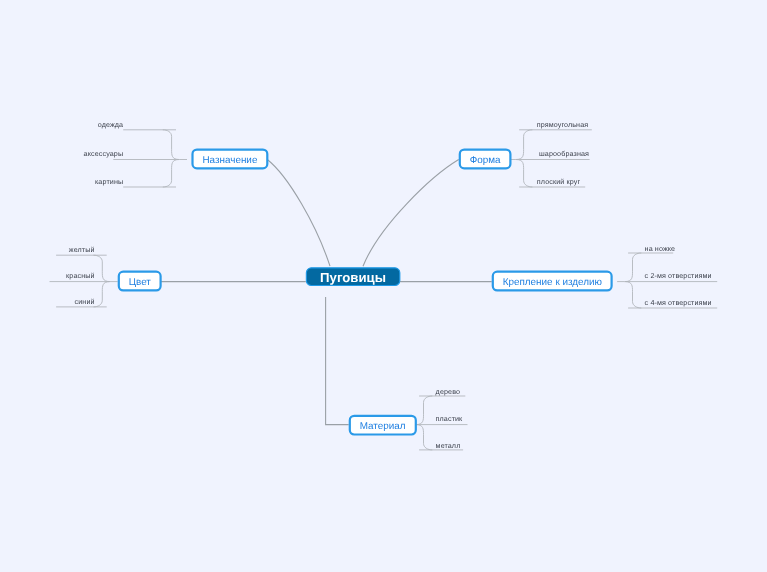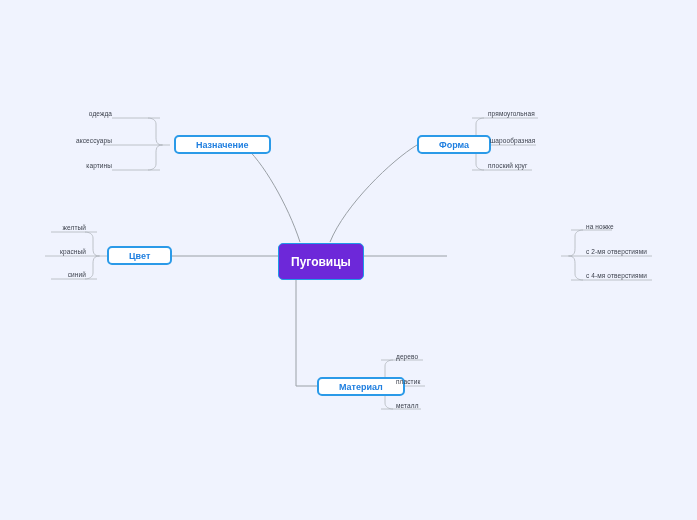--- a/index.html
+++ b/index.html
@@ -29,38 +29,38 @@
   }
   .node {
     position: absolute;
     box-sizing: border-box;
     white-space: nowrap;
     display: flex;
     align-items: center;
     justify-content: center;
   }
   .node-root {
-    background: #6d28d9;
+    background: #0369a1;
     color: #ffffff;
     font-weight: bold;
     font-size: 12px;
     border-radius: 5px;
     border: 1px solid #1f9ae8;
     padding: 0 12px;
-    height: 37px;
+    height: 17px;
     box-shadow: 0 0 0 2px rgba(255,255,255,0.0);
   }
   .node-branch {
     background: #ffffff;
     color: #1f7fe0;
-    font-weight: bold;
+    font-weight: normal;
     font-size: 9px;
     border-radius: 5px;
     border: 2px solid #2b9ae8;
-    padding: 0 20px;
+    padding: 0 8px;
     height: 19px;
   }
   .leaf {
     position: absolute;
     font-size: 6.5px;
     color: #3a3f4a;
     white-space: nowrap;
     letter-spacing: 0.1px;
     line-height: 9px;
   }
@@ -143,20 +143,23 @@
   <div class="leaf right" style="left:490px; top:136px;">шарообразная</div>
   <div class="leaf right" style="left:488px; top:161px;">плоский круг</div>
 
   <div class="node node-branch" style="left:107px; top:246px;justify-content:flex-end;">
     <span>Цвет</span>
   </div>
   <div class="leaf left" style="left:35px; top:223px; width:51px;">желтый</div>
   <div class="leaf left" style="left:30px; top:247px; width:56px;">красный</div>
   <div class="leaf left" style="left:35px; top:270px; width:51px;">синий</div>
 
+  <div class="node node-branch" style="left:447px; top:246px;">
+    <span>Крепление к изделию</span>
+  </div>
   <div class="leaf right" style="left:586px; top:222px;">на ножке</div>
   <div class="leaf right" style="left:586px; top:247px;">с 2-мя отверстиями</div>
   <div class="leaf right" style="left:586px; top:271px;">с 4-мя отверстиями</div>
 
   <div class="node node-branch" style="left:317px; top:377px;">
     <span>Материал</span>
   </div>
   <div class="leaf right" style="left:396px; top:352px;">дерево</div>
   <div class="leaf right" style="left:396px; top:377px;">пластик</div>
   <div class="leaf right" style="left:396px; top:401px;">металл</div>

